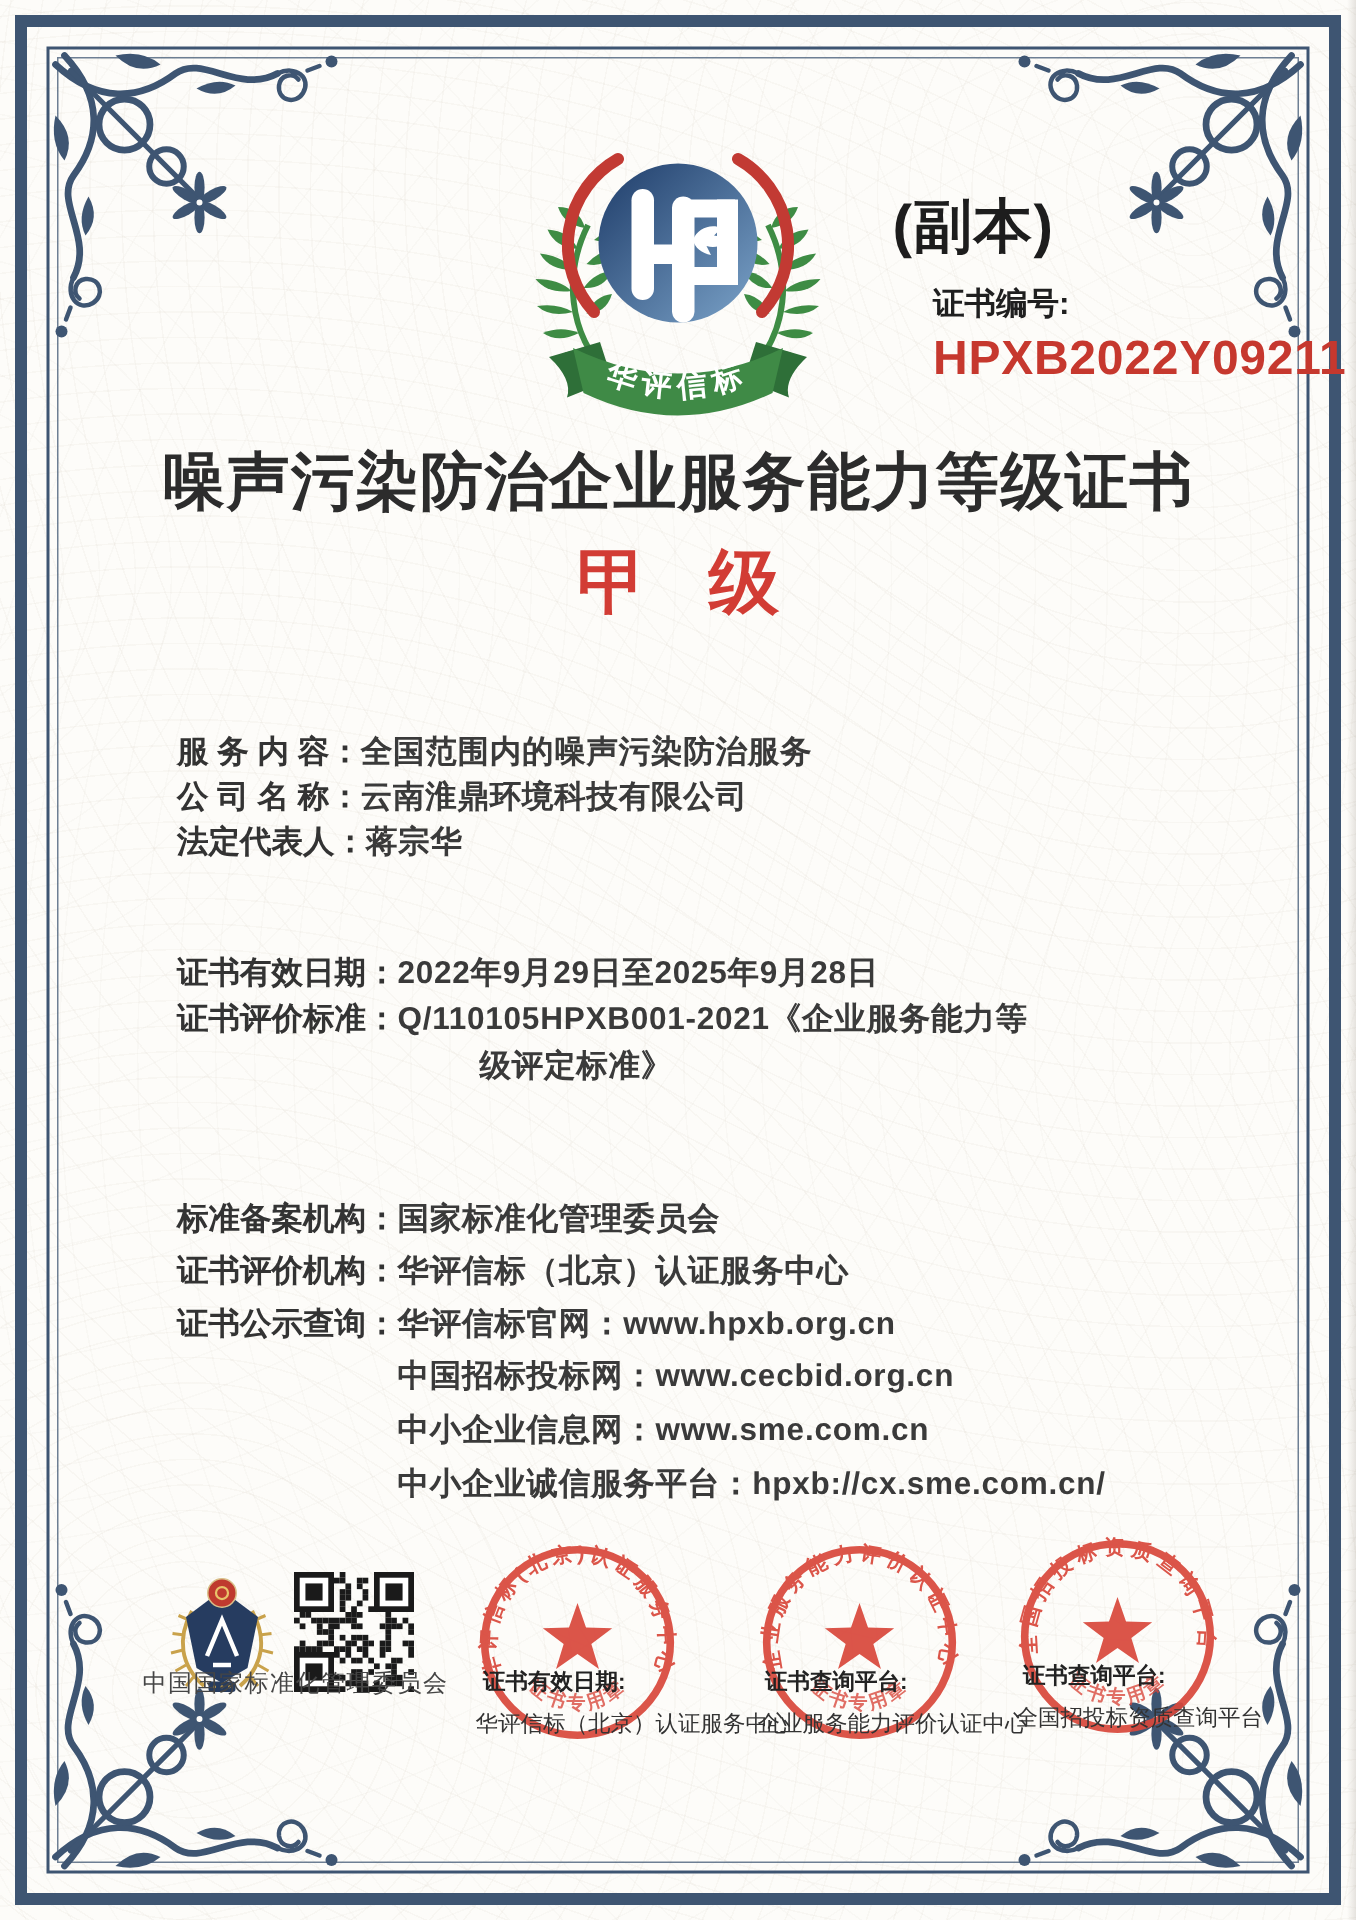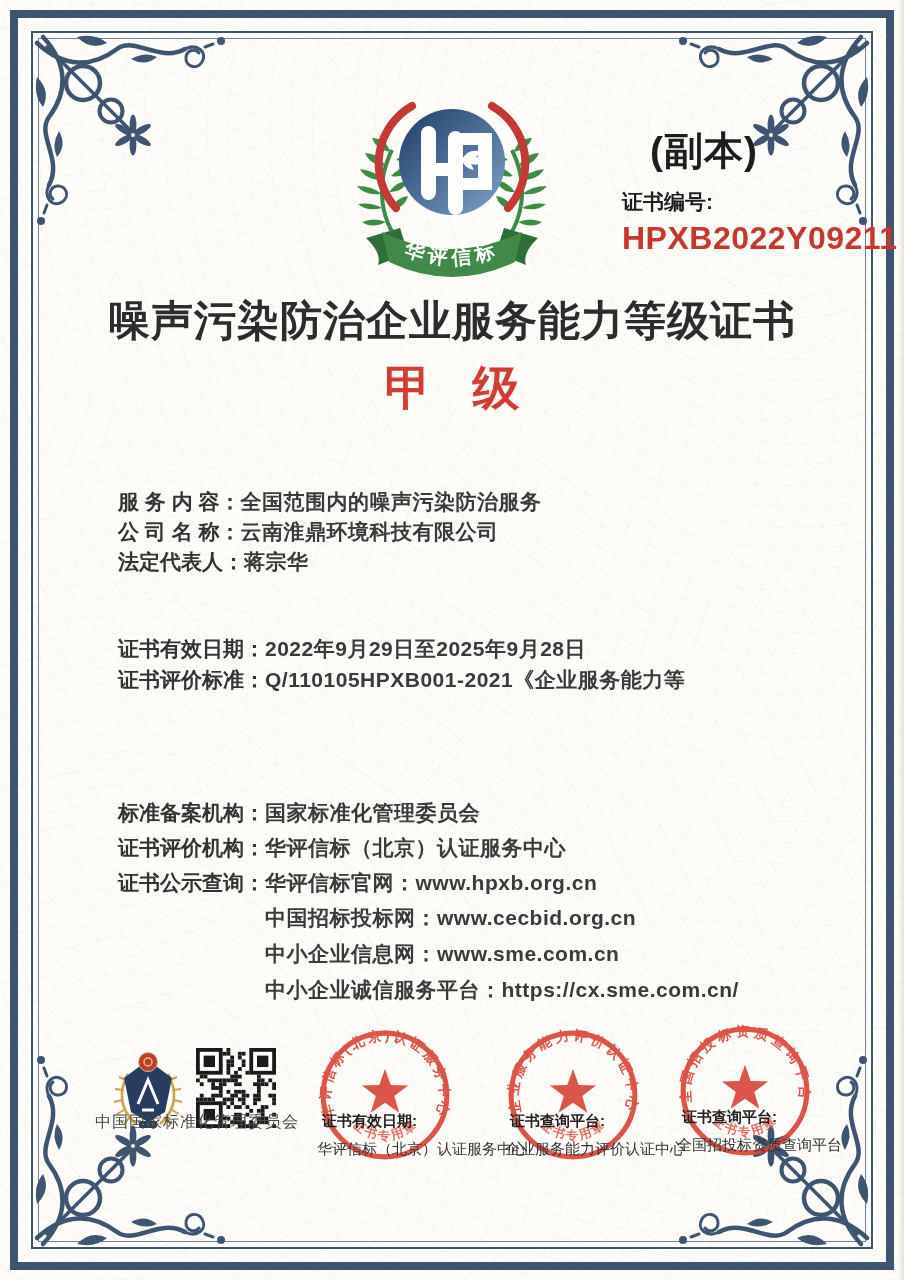--- a/index.html
+++ b/index.html
@@ -19,21 +19,21 @@
   .b-outer{position:absolute;inset:10px;border:8px solid #3e5572;}
   .b-mid{position:absolute;inset:31px;border:2px solid #3e5572;}
   .b-inner{position:absolute;inset:38px;border:1px solid rgba(62,85,114,.75);}
   .corner{position:absolute;width:200px;height:200px;color:#3e5572;}
   .c-tl{left:31px;top:31px;}
   .c-tr{right:31px;top:31px;transform:scaleX(-1);}
   .c-bl{left:31px;bottom:30px;transform:scaleY(-1);}
   .c-br{right:31px;bottom:30px;transform:scale(-1,-1);}
   
   .logo{position:absolute;left:352px;top:90px;width:200px;height:192px;}
-  .copy-label{position:absolute;left:650px;top:124px;font-size:39px;font-weight:800;color:#1d1d1d;letter-spacing:1px;}
+  .copy-label{position:absolute;left:595px;top:124px;font-size:39px;font-weight:800;color:#1d1d1d;letter-spacing:1px;}
   .certno-label{position:absolute;left:622px;top:188px;font-size:21px;font-weight:800;color:#1f1f1f;}
   .certno-value{position:absolute;left:622px;top:220px;font-size:32px;font-weight:700;color:#c6382e;letter-spacing:.5px;}
   .title{position:absolute;left:0;right:0;top:293px;text-align:center;font-size:42px;
          font-weight:900;color:#2c2c2c;letter-spacing:1px;}
   .grade{position:absolute;left:0;right:0;top:357px;text-align:center;font-size:47px;
          font-weight:900;color:#d23c34;letter-spacing:14px;padding-left:14px;}
   
   .blk{position:absolute;left:118px;color:#3a3a3a;font-size:21px;font-weight:600;white-space:nowrap;margin-top:45px;}
   .blk .frow{line-height:30px;}
   #block1{top:442px;}
@@ -178,29 +178,30 @@
 
   <div id="block1" class="blk">
     <div class="frow"><span class="lbl">服 务 内 容：</span><span class="val">全国范围内的噪声污染防治服务</span></div>
     <div class="frow"><span class="lbl">公 司 名 称：</span><span class="val">云南淮鼎环境科技有限公司</span></div>
     <div class="frow"><span class="lbl">法定代表人：</span><span class="val">蒋宗华</span></div>
   </div>
 
   <div id="block2" class="blk">
     <div class="frow"><span class="lbl">证书有效日期：</span><span class="val">2022年9月29日至2025年9月28日</span></div>
     <div class="frow"><span class="lbl">证书评价标准：</span><span class="val">Q/110105HPXB001-2021《企业服务能力等</span></div>
+    <div class="frow"><span class="spacer">证书评价标准：</span><span class="gap-2"></span><span class="val">级评定标准》</span></div>
   </div>
 
   <div id="block3" class="blk">
     <div class="frow"><span class="lbl">标准备案机构：</span><span class="val">国家标准化管理委员会</span></div>
     <div class="frow"><span class="lbl">证书评价机构：</span><span class="val">华评信标（北京）认证服务中心</span></div>
     <div class="frow"><span class="lbl">证书公示查询：</span><span class="val">华评信标官网：www.hpxb.org.cn</span></div>
     <div class="frow link"><span class="spacer">证书公示查询：</span><span class="val">中国招标投标网：www.cecbid.org.cn</span></div>
     <div class="frow link"><span class="spacer">证书公示查询：</span><span class="val">中小企业信息网：www.sme.com.cn</span></div>
-    <div class="frow link"><span class="spacer">证书公示查询：</span><span class="val">中小企业诚信服务平台：https://cx.sme.com.cn/</span></div>
+    <div class="frow link"><span class="spacer">证书公示查询：</span><span class="val">中小企业诚信服务平台：hpxb://cx.sme.com.cn/</span></div>
   </div>
 
   <svg class="emblem" viewBox="0 0 72 84">
     <g stroke="#c9a24b" stroke-width="2.6" fill="none">
       <path d="M16,26 C6,44 8,62 24,76"></path>
       <path d="M14,32 l-7,-3 M11,42 l-8,-1 M10,52 l-8,2 M12,62 l-7,4 M17,70 l-5,6" stroke-width="2"></path>
       <path d="M56,26 C66,44 64,62 48,76"></path>
       <path d="M58,32 l7,-3 M61,42 l8,-1 M62,52 l8,2 M60,62 l7,4 M55,70 l5,6" stroke-width="2"></path>
     </g>
     <path d="M36,12 L60,30 L53,64 L36,74 L19,64 L12,30 Z" fill="#263c60"></path>

